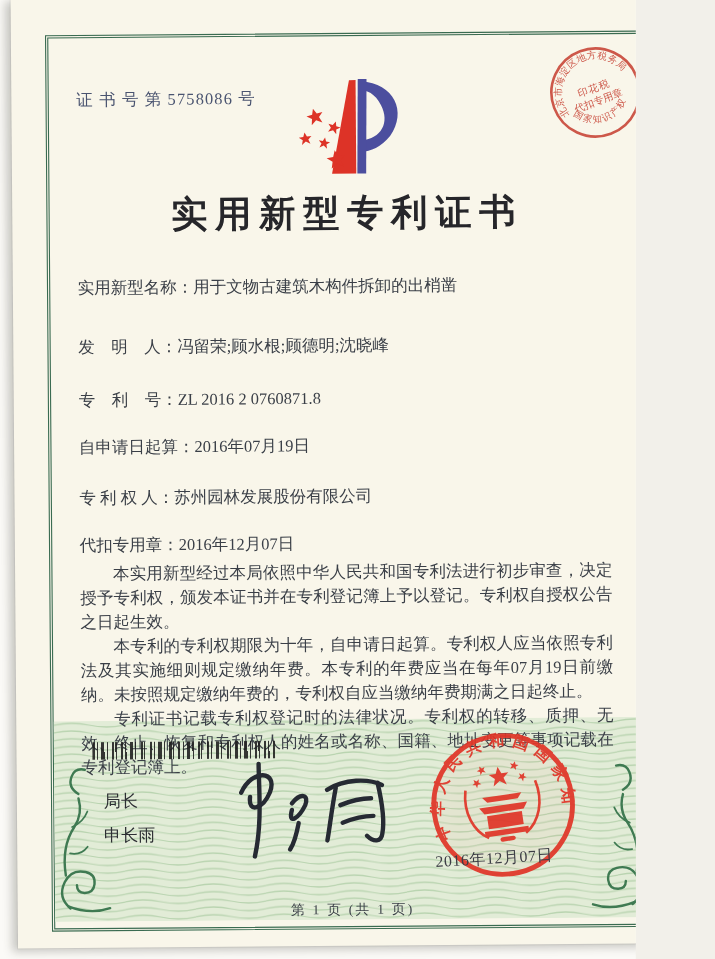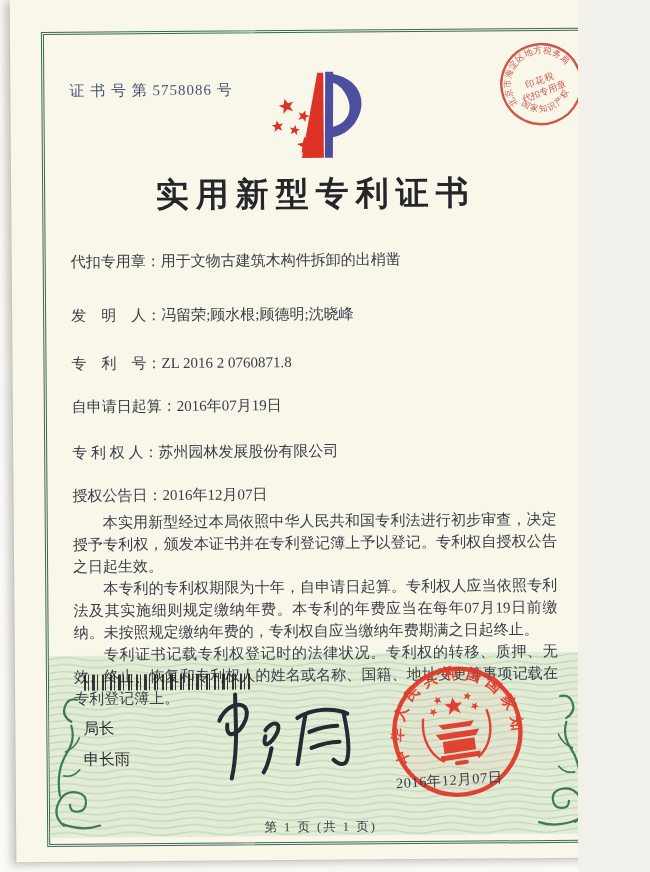--- a/index.html
+++ b/index.html
@@ -25,21 +25,21 @@
          line-height:22px;text-align:justify;color:#3a3f47;z-index:2;}
   .paras p{margin:0;text-indent:2em;}
   .barcode{position:absolute;left:69px;top:677px;width:166px;height:16px;z-index:2;opacity:.88;
     background:repeating-linear-gradient(90deg,
       #1c1c1c 0 2px,rgba(0,0,0,0) 2px 4px,
       #1c1c1c 4px 5px,rgba(0,0,0,0) 5px 8px,
       #1c1c1c 8px 11px,rgba(0,0,0,0) 11px 13px,
       #1c1c1c 13px 14px,rgba(0,0,0,0) 14px 18px,
       #1c1c1c 18px 20px,rgba(0,0,0,0) 20px 21px,
       #1c1c1c 21px 22px,rgba(0,0,0,0) 22px 26px);}
-  .officer-title,.officer-name{position:absolute;left:68px;font-size:15.5px;color:#2c2e33;
+  .officer-title,.officer-name{position:absolute;left:79px;font-size:15.5px;color:#2c2e33;
          font-family:Liberation Serif, serif;z-index:2;}
   .officer-title{top:721px}.officer-name{top:752px}
   .signature{position:absolute;left:186px;top:690px;width:160px;height:98px;z-index:3;}
   .seal{position:absolute;left:372px;top:667px;width:140px;height:140px;z-index:2;}
   .issue-date{position:absolute;left:380px;top:775px;width:150px;font-size:14.5px;
          color:#3c3d45;letter-spacing:.5px;transform:rotate(-3deg);z-index:3;white-space:nowrap;}
   .footer{position:absolute;left:31px;top:823px;width:547px;text-align:center;
          font-size:12.5px;color:#3a3f47;letter-spacing:2px;z-index:2;}
 </style>
 </head>
@@ -107,36 +107,36 @@
           <textPath href="#taxBottom">国家知识产权局</textPath>
         </text>
         <text x="52" y="51" text-anchor="middle" font-size="9.2" letter-spacing="1">印花税</text>
         <text x="52" y="63" text-anchor="middle" font-size="9.2">代扣专用章</text>
       </g>
     </svg>
 
     <div class="title">实用新型专利证书</div>
 
     <div class="field f0">
-      <span>代扣专用章：</span><span>用于文物古建筑木构件拆卸的出梢凿</span>
+      <span>实用新型名称：</span><span>用于文物古建筑木构件拆卸的出梢凿</span>
     </div>
     <div class="field f1">
       <span>发　明　人：</span><span>冯留荣;顾水根;顾德明;沈晓峰</span>
     </div>
     <div class="field f2">
       <span>专　利　号：</span><span>ZL 2016 2 0760871.8</span>
     </div>
     <div class="field f3">
       <span>自申请日起算：</span><span>2016年07月19日</span>
     </div>
     <div class="field f4">
       <span>专 利 权 人：</span><span>苏州园林发展股份有限公司</span>
     </div>
     <div class="field f5">
-      <span>授权公告日：</span><span>2016年12月07日</span>
+      <span>代扣专用章：</span><span>2016年12月07日</span>
     </div>
 
     <div class="paras">
       <p>本实用新型经过本局依照中华人民共和国专利法进行初步审查，决定授予专利权，颁发本证书并在专利登记簿上予以登记。专利权自授权公告之日起生效。</p>
       <p>本专利的专利权期限为十年，自申请日起算。专利权人应当依照专利法及其实施细则规定缴纳年费。本专利的年费应当在每年07月19日前缴纳。未按照规定缴纳年费的，专利权自应当缴纳年费期满之日起终止。</p>
       <p>专利证书记载专利权登记时的法律状况。专利权的转移、质押、无效、终止、恢复和专利权人的姓名或名称、国籍、地址变更等事项记载在专利登记簿上。</p>
     </div>
 
     <div class="barcode"></div>
 

